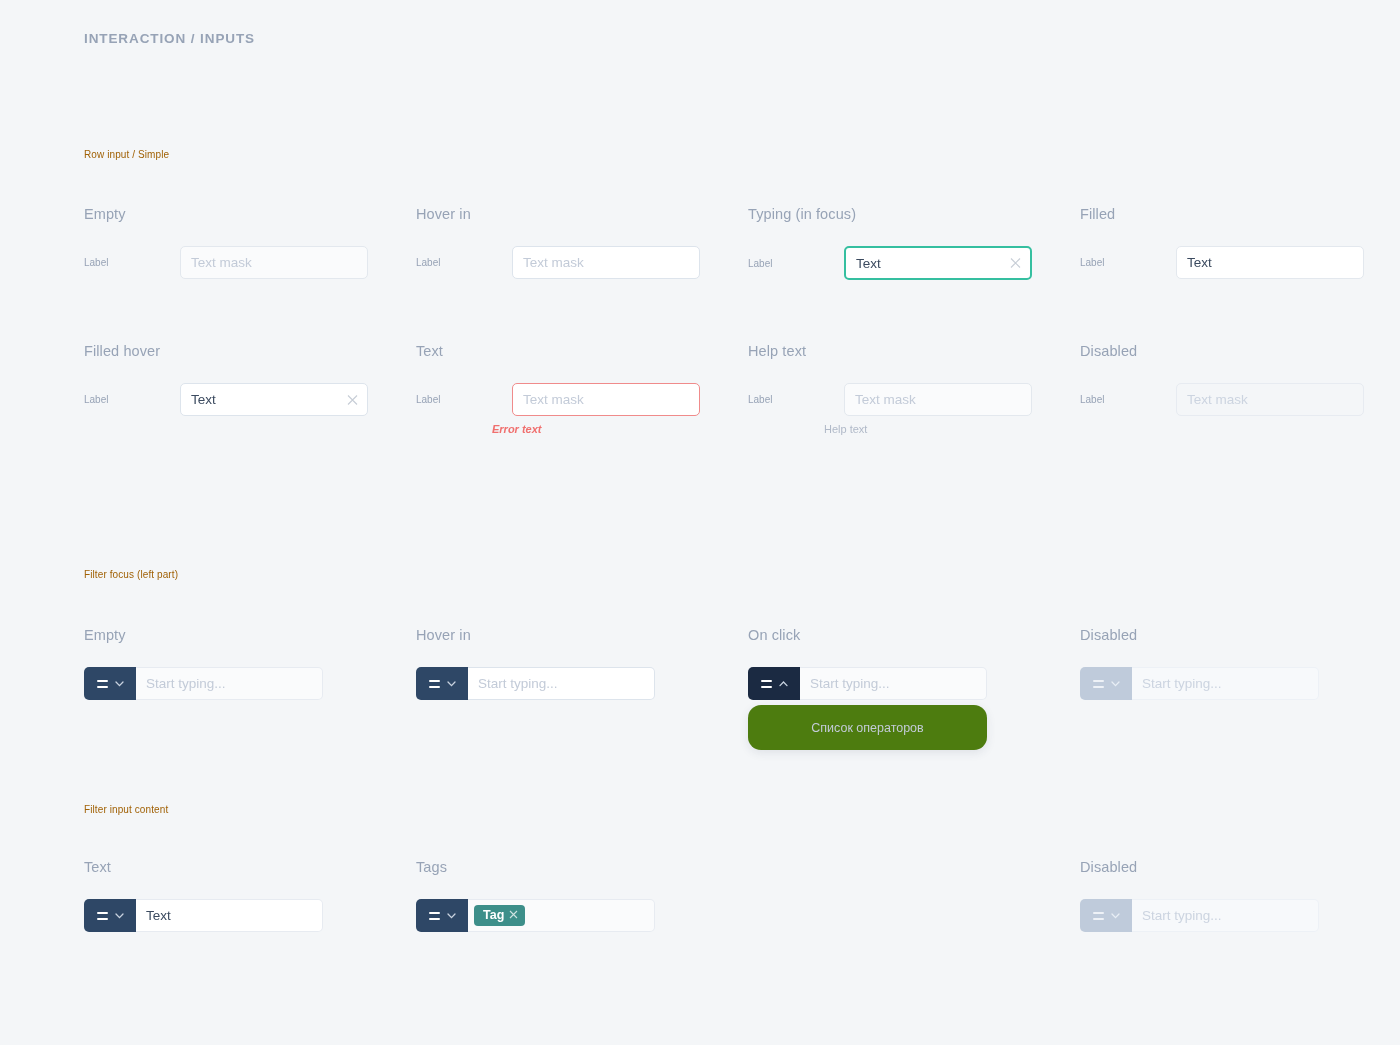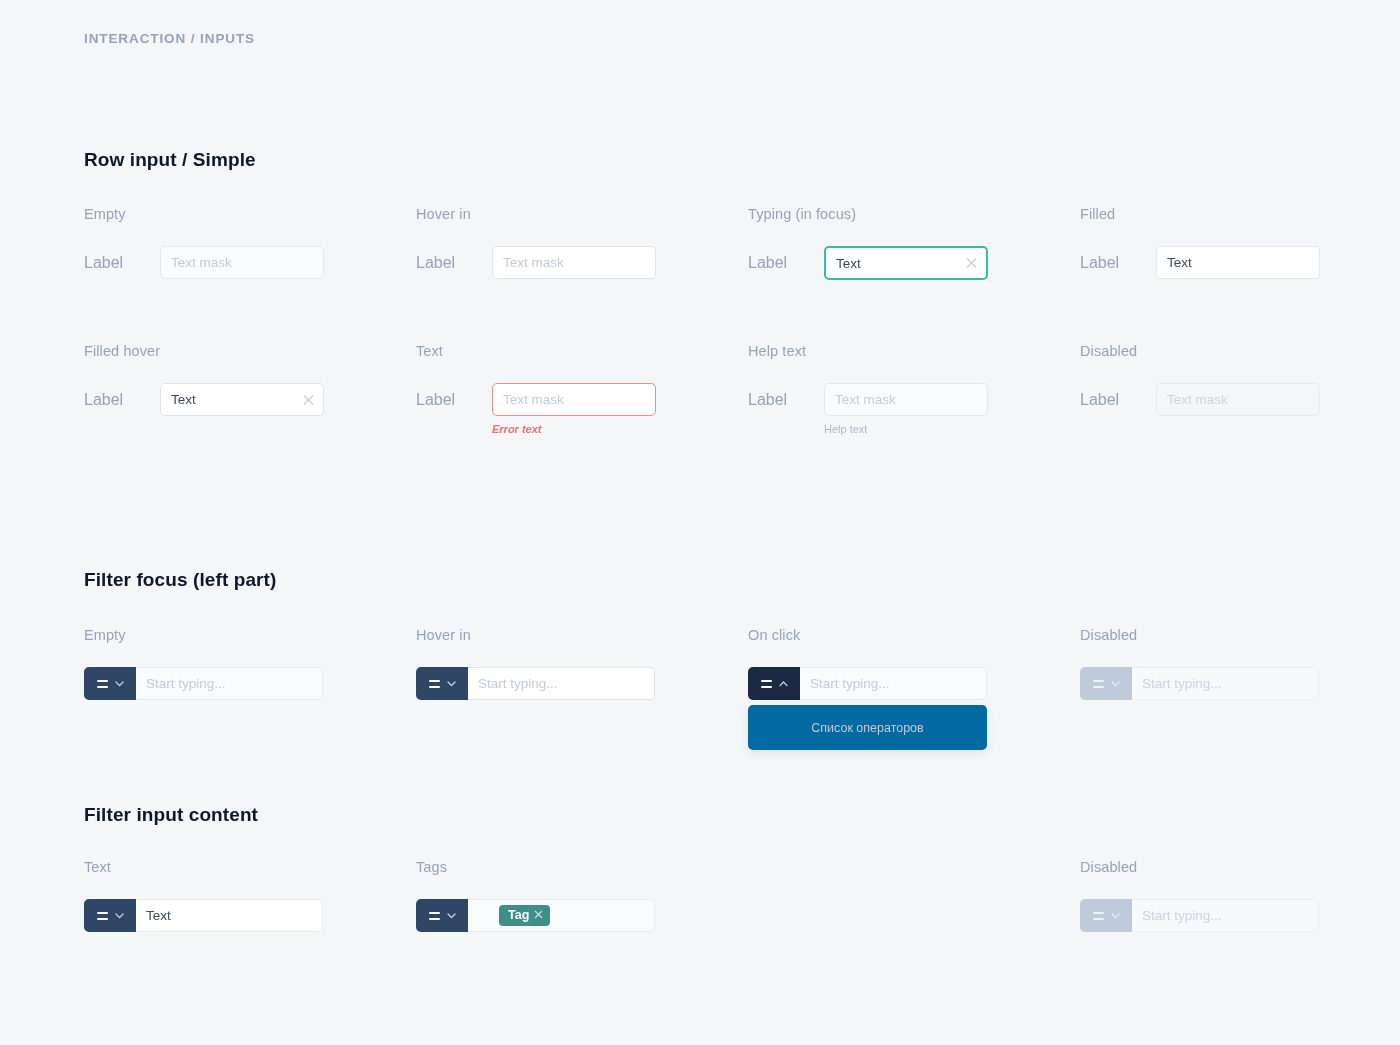--- a/index.html
+++ b/index.html
@@ -31,23 +31,23 @@
     font-weight: bold;
     letter-spacing: 0.9px;
     color: #97a3b6;
     text-transform: uppercase;
   }
 
   
   .section-title {
     position: absolute;
     left: 84px;
-    font-size: 19px;
-    font-weight: bold;
-    color: #0f172a;
+    font-size: 10px;
+    font-weight: normal;
+    color: #a16207;
     letter-spacing: 0.1px;
   }
   #sec-row    { top: 149px; }
   #sec-filter { top: 569px; }
   #sec-content{ top: 804px; }
 
   
   .col { position: absolute; }
   .c0 { left: 84px; }
   .c1 { left: 416px; }
@@ -63,35 +63,36 @@
 
   
   .row-input {
     display: flex;
     align-items: center;
     margin-top: 24px;
   }
   .row-label {
     width: 76px;
     flex: none;
-    font-size: 16px;
+    font-size: 10px;
     color: #97a3b6;
   }
   .field {
     position: relative;
-    width: 164px;
+    width: 188px;
     height: 33px;
     border-radius: 5px;
     border: 1px solid #e3e8ee;
     background: #fafbfc;
     box-sizing: border-box;
     display: flex;
     align-items: center;
     padding: 0 10px;
     font-size: 13.5px;
+    margin-left: 20px;
   }
   .field .ph { color: #c3cbd8; }
   .field .val { color: #3b4a5f; }
 
   .field.hover   { background: #ffffff; border-color: #dde4ec; }
   .field.focus   { background: #ffffff; border: 2px solid #35bfa0; height: 34px; }
   .field.filled  { background: #ffffff; border-color: #e3e8ee; }
   .field.error   { background: #ffffff; border-color: #f08b8b; }
   .field.disabled{ background: #f4f6f8; border-color: #e7ebf1; }
   .field.disabled .ph { color: #ccd4e0; }
@@ -176,21 +177,20 @@
     display: inline-flex;
     align-items: center;
     gap: 5px;
     background: #3d8f8a;
     color: #ffffff;
     border-radius: 4px;
     padding: 4px 7px 4px 9px;
     font-size: 12.5px;
     font-weight: bold;
     line-height: 1;
-    margin-left: 25px;
   }
   .tag .tx { opacity: .75; display: block; }
 
   .seg {
     display: inline-flex;
     border-radius: 4px;
     overflow: hidden;
   }
   .seg-btn {
     font-size: 12.5px;
@@ -201,22 +201,22 @@
   .seg-btn.on  { background: #2f8a84; color: #ffffff; }
   .seg-btn.off { background: #d2e5e3; color: #4d7a77; }
 
   
   .dropdown {
     position: absolute;
     left: 0;
     top: 38px;
     width: 239px;
     height: 45px;
-    background: #0369a1;
-    border-radius: 5px;
+    background: #4d7c0f;
+    border-radius: 13px;
     box-shadow: 0 3px 10px rgba(45,62,84,.10);
     display: flex;
     align-items: center;
     justify-content: center;
     font-size: 12.5px;
     color: #c3cbd8;
     box-sizing: border-box;
   }
 </style>
 </head>

